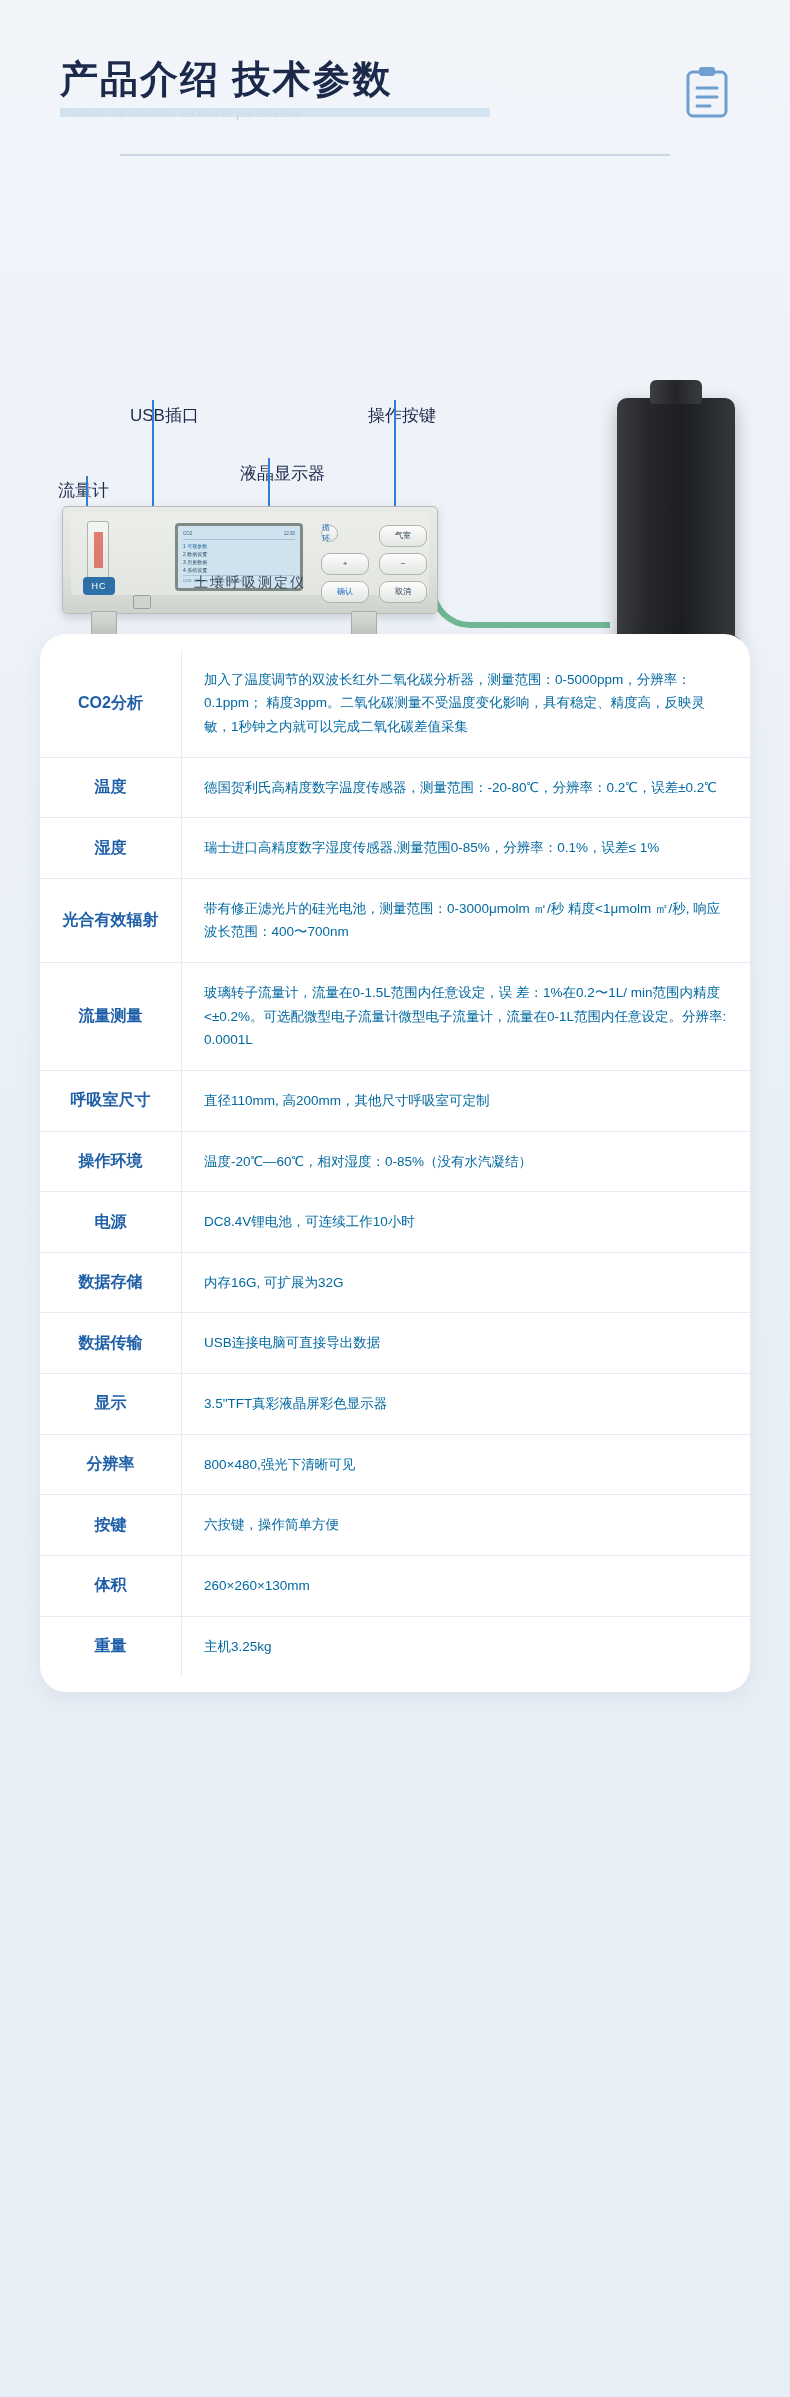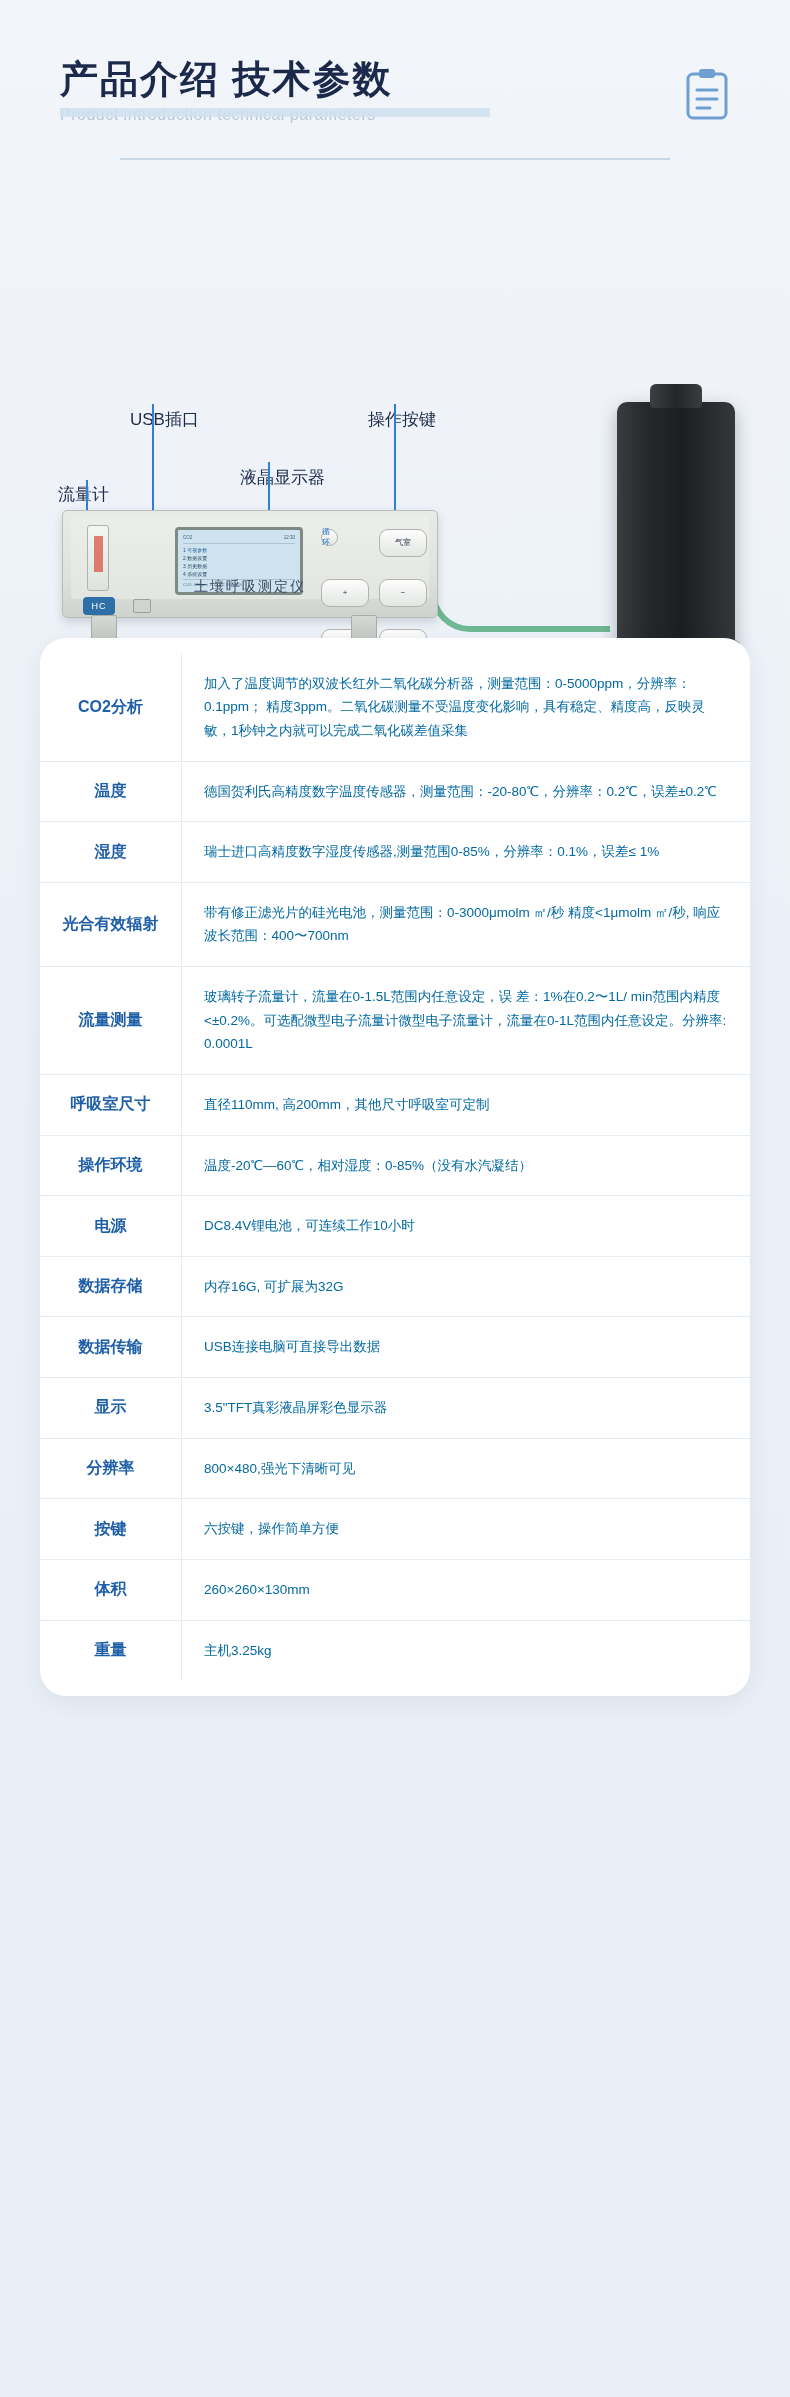--- a/index.html
+++ b/index.html
@@ -30,21 +30,21 @@
     position: relative;
     font-size: 38px;
     font-weight: bold;
     color: #1b2a4a;
     letter-spacing: 2px;
     line-height: 1.15;
     z-index: 2;
   }
   .title-sub {
     margin-top: 4px;
-    font-size: 16px;
+    font-size: 12px;
     color: #b9c6da;
     letter-spacing: 0.5px;
     font-weight: normal;
   }
   .title-underline {
     position: absolute;
     left: 60px;
     top: 108px;
     width: 430px;
     height: 9px;
@@ -122,21 +122,21 @@
   .flowmeter::after {
     content: "";
     position: absolute;
     left: 6px; top: 10px;
     width: 9px; height: 36px;
     background: #d94a3b;
     opacity: .7;
   }
   .badge {
     position: absolute;
-    left: 12px; top: 80px;
+    left: 12px; top: 64px;
     width: 32px; height: 18px;
     border-radius: 4px;
     background: #2f6fa8;
     color: #fff;
     font-size: 9px;
     text-align: center;
     line-height: 18px;
     letter-spacing: 1px;
   }
   .usb-port {
@@ -178,24 +178,24 @@
     color: #4a7795;
     border-top: 1px solid #a9c6d8;
     padding-top: 2px;
   }
   .keypad {
     position: absolute;
     left: 250px; top: 12px;
     width: 108px;
     display: grid;
     grid-template-columns: 48px 48px;
-    gap: 22px 10px;
+    gap: 6px 10px;
   }
   .key {
-    height: 28px;
+    height: 22px;
     border-radius: 9px;
     background: linear-gradient(180deg,#fdfdfd,#e3e6e2);
     border: 1px solid #b0b5af;
     font-size: 8px;
     color: #2a3c52;
     display: flex;
     align-items: center;
     justify-content: center;
   }
   .key.round {

